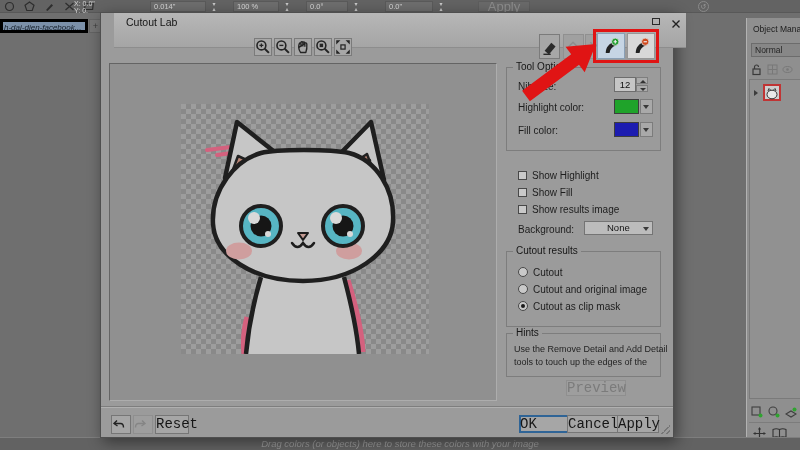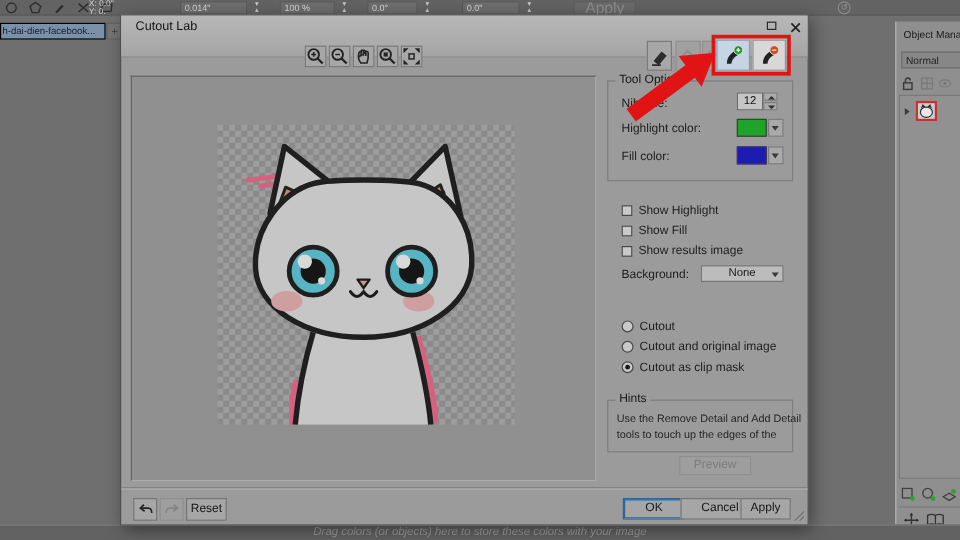--- a/index.html
+++ b/index.html
@@ -16,22 +16,22 @@
   .coord { left:74px; font-size:7px; color:#d2d2d2; line-height:7px; white-space:nowrap; }
   .pf { top:1px; height:11px; background:#6e6e6e; border:1px solid #5a5a5a; font-size:7.5px; color:#d8d8d8;
         line-height:9px; padding:0 3px; white-space:nowrap; }
   .spin7 { top:2px; width:12px; height:9px; font-size:6px; color:#c9c9c9; line-height:4.5px; text-align:center; }
   .apply-btn { top:1px; height:11px; width:52px; background:#6a6a6a; border:1px solid #5e5e5e; color:#8e8e8e;
         font-size:13px; text-align:center; line-height:9px; }
   .circ-ico { top:1px; width:11px; height:11px; border:1px solid #8a8a8a; border-radius:50%; color:#9a9a9a;
         font-size:7px; text-align:center; line-height:9px; }
 
   
-  .doc-tab { left:0; top:19px; width:88px; height:14px; background:#7b90a9; border:1px solid #000000;
-        font-size:8px; color:#16202c; line-height:12px; padding-left:1px; white-space:nowrap; overflow:hidden; }
+  .doc-tab { left:0; top:19px; width:88px; height:14px; background:#7b90a9; border:3px solid #000000;
+        font-size:8px; color:#16202c; line-height:12px; padding-left:1px; white-space:nowrap; overflow:hidden;font-style:italic; }
   .newtab { left:89px; top:19px; width:13px; height:14px; background:#757575; border:1px solid #636363;
         color:#3d3d3d; font-size:9px; text-align:center; line-height:12px; }
 
   
   .statusbar { left:0; top:437px; width:800px; height:13px; background:#626262; border-top:1px solid #7e7e7e;
         font-size:9.5px; font-style:italic; color:#989898; text-align:center; line-height:12px; }
 
   
   .om { left:746px; top:18px; width:54px; height:432px; background:#8f8f8f; border-left:1px solid #b2b2b2; }
   .om-title { left:6px; top:6px; font-size:8.5px; color:#1c1c1c; white-space:nowrap; }
@@ -44,21 +44,21 @@
         border-bottom:3px solid transparent; left:3px; top:7px; }
   .om-thumb { left:12px; top:1px; width:18px; height:17px; border:2px solid #c03434; background:#cecece; }
   .om-layerlabel { left:34px; top:4px; font-size:9px; font-style:italic; color:#2a2a2a;margin-left:32px; }
   .om-botrow1 { left:4px; top:388px; }
   .om-divider { left:2px; top:404px; width:52px; height:1px; background:#7c7c7c; }
   .om-botrow2 { left:6px; top:409px; }
 
   
   .dialog { left:100px; top:12px; width:574px; height:426px; background:#9b9b9b;
         border:1px solid #4f4f4f; box-shadow:3px 4px 14px rgba(0,0,0,.45); z-index:10; }
-  .titlebar { left:0; top:0; width:572px; height:35px;
+  .titlebar { left:13px; top:0; width:572px; height:35px;
         background:linear-gradient(#b7b7b7,#a5a5a5); border-bottom:1px solid #8d8d8d; }
   .dlg-title { left:12px; top:3px; font-size:10.5px; color:#141414; }
   .win-btn { top:2px; width:18px; height:14px; text-align:center; }
   .max-glyph { left:5px; top:3px; width:8px; height:7px; border:1.2px solid #2a2a2a; }
 
   
   .ptool { top:25px; width:18px; height:18px; background:#a7a7a7; border:1px solid #7b7b7b; }
   .rtool { top:21px; width:21px; height:25px; background:#a7a7a7; border:1px solid #7b7b7b; }
   .rtool.disabled { background:#a0a0a0; border-color:#909090; }
   .redbox { left:492px; top:16px; width:66px; height:34px; border:3px solid #e01414; z-index:30; }
@@ -94,21 +94,21 @@
   .sw-arrow { width:13px; height:15px; background:#a9a9a9; border:1px solid #7c7c7c; }
   .chev { position:absolute; right:3px; top:5px; width:0; height:0;
         border-left:3.5px solid transparent; border-right:3.5px solid transparent; border-top:4px solid #3a3a3a; }
   .cb { width:9px; height:9px; background:#c9c9c9; border:1px solid #484848; }
   .rb { width:10px; height:10px; background:#c9c9c9; border:1px solid #484848; border-radius:50%; }
   .rb.sel::after { content:""; position:absolute; left:2px; top:2px; width:4px; height:4px; border-radius:50%; background:#1a1a1a; }
   .ddl { background:#bcbcbc; border:1px solid #747474; font-size:9.5px; color:#141414; line-height:12px; padding-left:22px; }
   .hint-line { left:7px; font-size:9px; color:#242424; white-space:nowrap;text-align:right; }
 
   
-  .btn { background:#a6a6a6; border:1px solid #767676; font-size:10px; color:#161616; text-align:center; }
+  .btn { background:#a6a6a6; border:1px solid #767676; font-size:14px; color:#161616; text-align:left;font-family:Liberation Mono, monospace; }
   .btn.default { border:1px solid #2f6496; box-shadow:0 0 0 1px #2f6496 inset; }
   .btn.disabled { background:#9e9e9e; border-color:#8f8f8f; color:#7b7b7b; }
   .bottom-divider { left:0; top:393px; width:572px; height:2px;
         border-top:1px solid #7e7e7e; border-bottom:1px solid #b0b0b0; }
   .grip { right:3px; bottom:3px; width:9px; height:9px;
         background:linear-gradient(135deg,transparent 50%,#777 50%,#777 60%,transparent 60%,transparent 75%,#777 75%,#777 85%,transparent 85%); }
 
   
   .anno { left:0; top:0; width:800px; height:450px; z-index:60; pointer-events:none; }
 </style>
@@ -353,20 +353,23 @@
   <div class="abs cb" style="left:417px; top:175px"></div>
   <div class="abs lbl" style="left:431px; top:174px">Show Fill</div>
   <div class="abs cb" style="left:417px; top:192px"></div>
   <div class="abs lbl" style="left:431px; top:191px">Show results image</div>
   <div class="abs lbl" style="left:417px; top:211px">Background:</div>
   <div class="abs ddl" style="left:483px; top:208px; width:69px; height:14px">
     <span>None</span>
     <span class="chev"></span>
   </div>
 
+  <div class="abs groupbox" style="top:238px; height:76px">
+    <span class="gb-title">Cutout results</span>
+  </div>
   <div class="abs rb" style="left:417px; top:254px"></div>
   <div class="abs lbl" style="left:432px; top:254px">Cutout</div>
   <div class="abs rb" style="left:417px; top:271px"></div>
   <div class="abs lbl" style="left:432px; top:271px">Cutout and original image</div>
   <div class="abs rb sel" style="left:417px; top:288px"></div>
   <div class="abs lbl" style="left:432px; top:288px">Cutout as clip mask</div>
 
   <div class="abs groupbox" style="top:320px; height:44px">
     <span class="gb-title">Hints</span>
     <div class="abs hint-line" style="top:10px">Use the Remove Detail and Add Detail</div>

